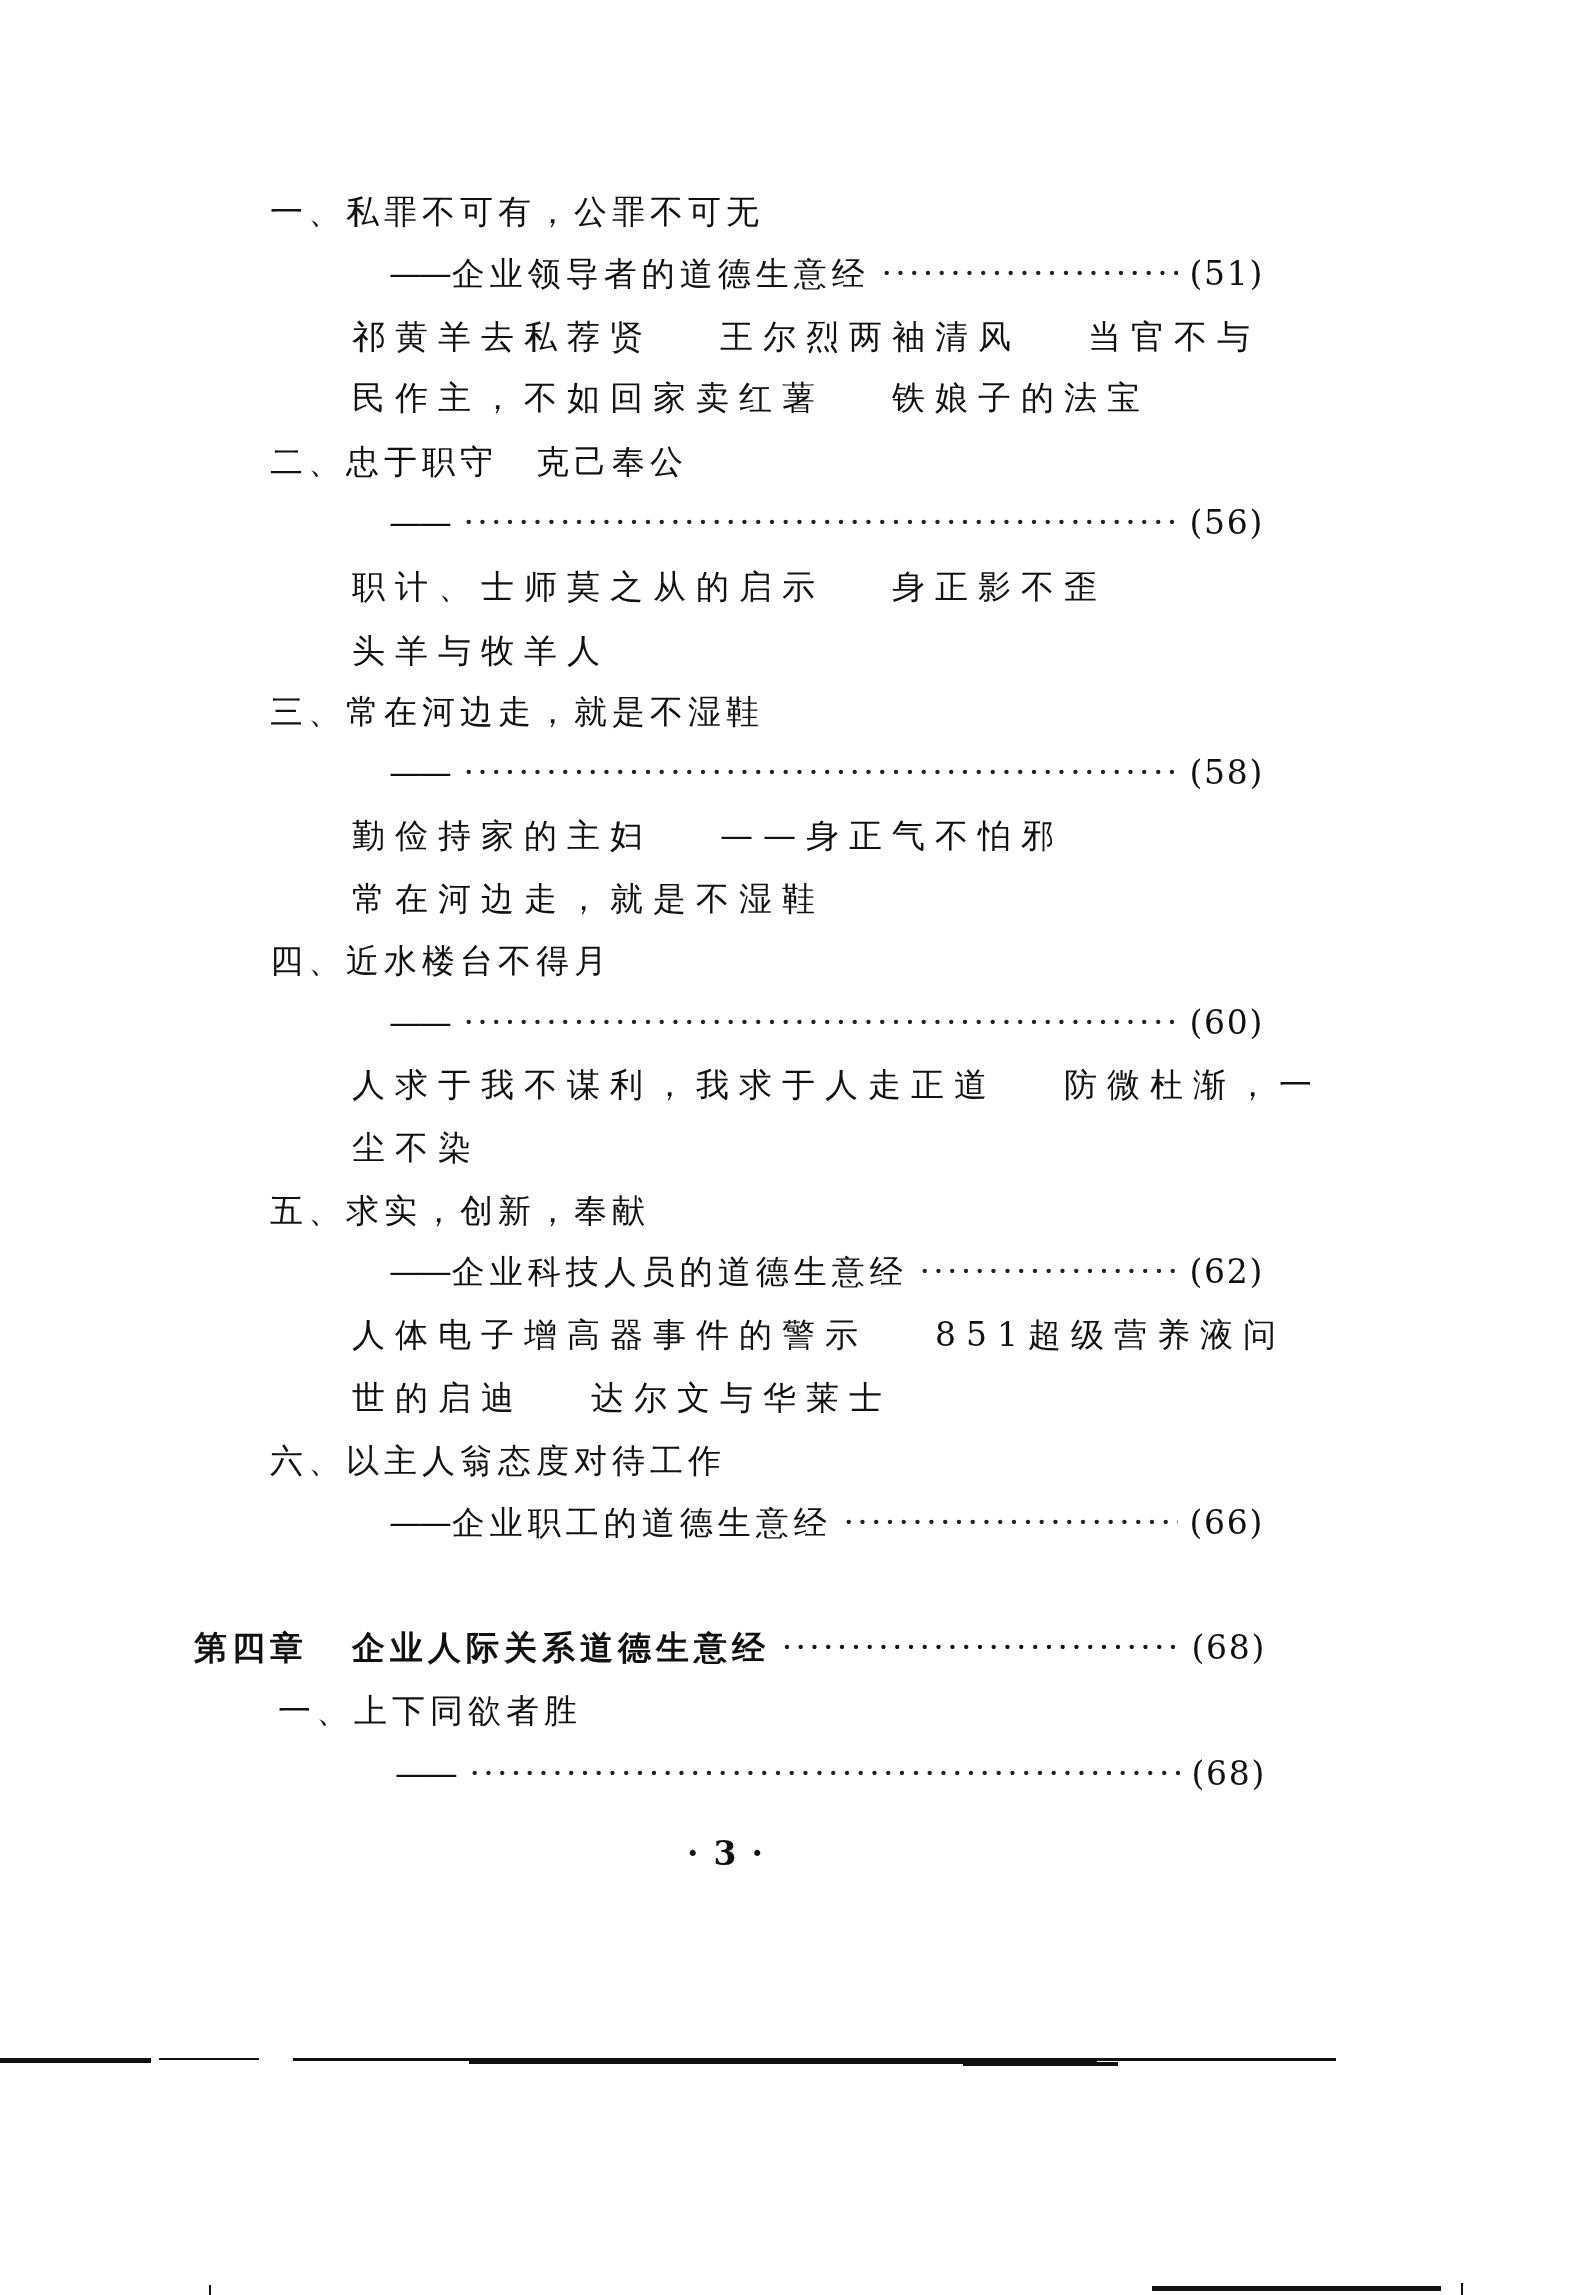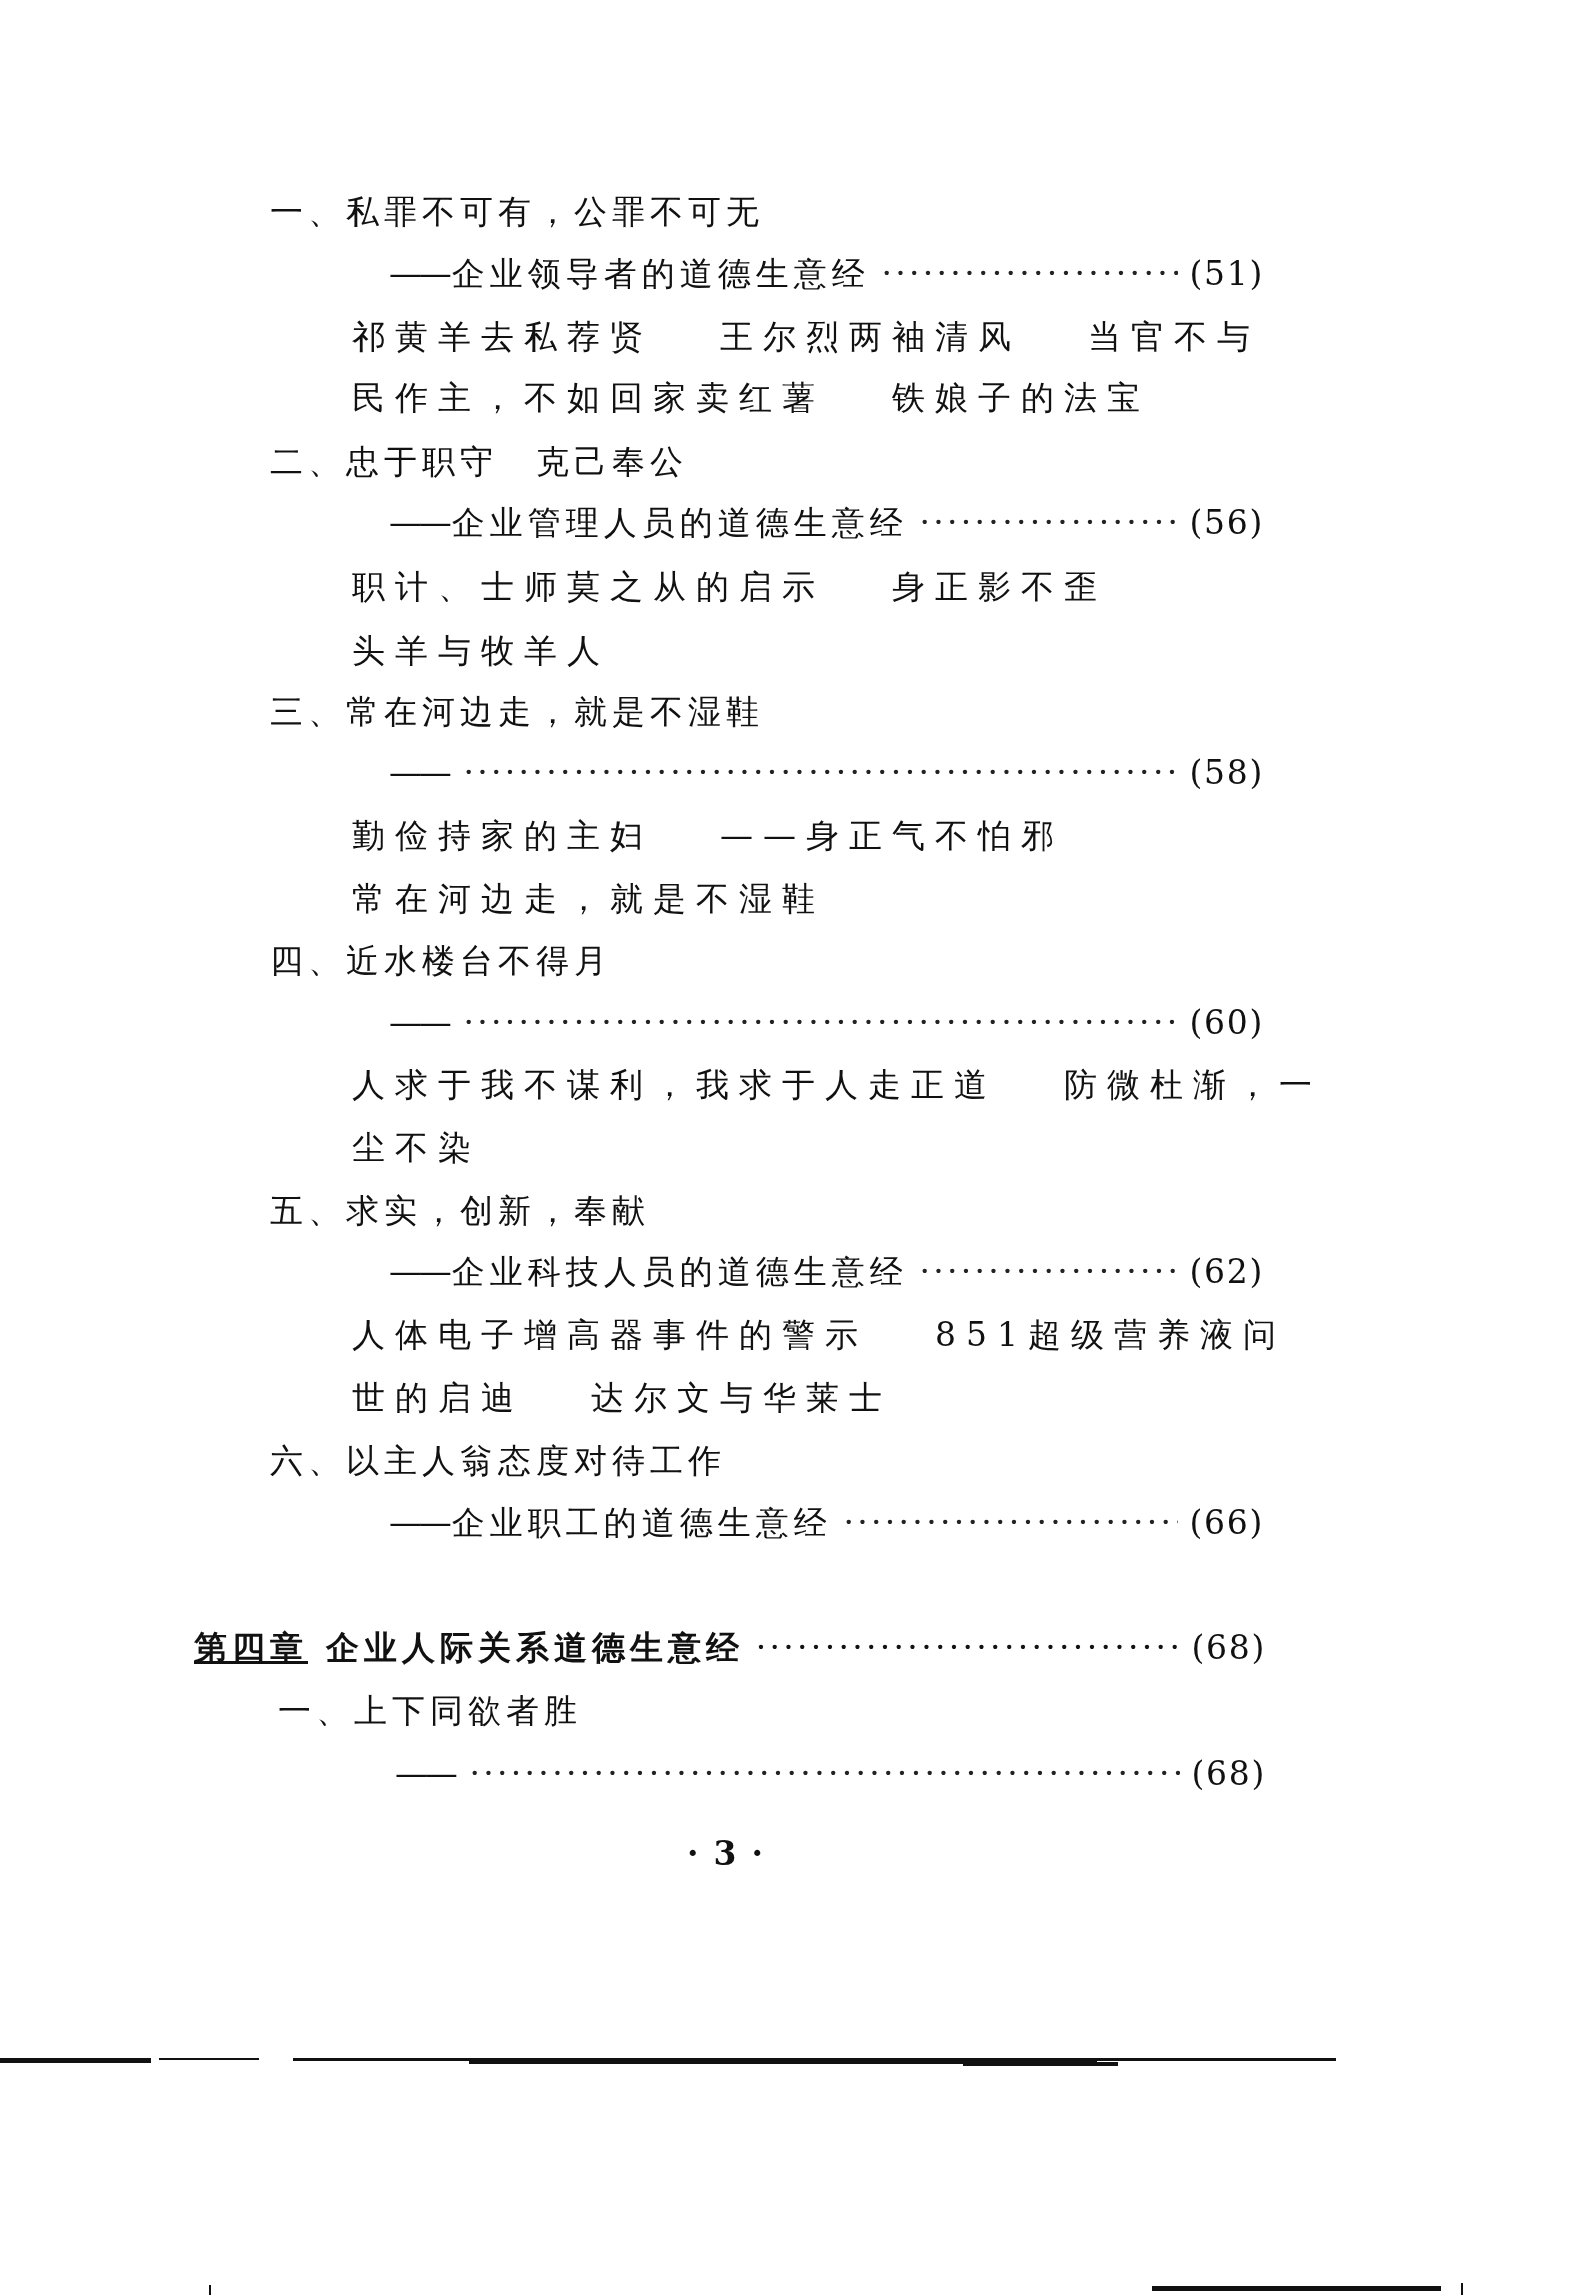--- a/index.html
+++ b/index.html
@@ -8,21 +8,21 @@
   .line { position: absolute; white-space: nowrap; font-size: 33px; line-height: 42px; letter-spacing: 5px; }
   .heading { left: 264px; margin-left: 6px; }
   .sub { left: 389px; width: 875px; display: flex; align-items: baseline; }
   .sub .dash { letter-spacing: -3.3px; margin-right: 3.3px; }
   .sub .title { flex: 0 0 auto; font-family: Liberation Mono, monospace; }
   .sub .leader { flex: 1 1 auto; overflow: hidden; margin: 0 11.7px; letter-spacing: 3.3px; color: #222; }
   .sub .page { flex: 0 0 auto; letter-spacing: 1.7px; }
   .desc { left: 352px; letter-spacing: 10px; }
   .desc .gap { display: inline-block; width: 67px; }
   .chapter { left: 194px; width: 1072px; display: flex; align-items: baseline; font-weight: bold; }
-  .chapter .num { margin-right: 18px; text-decoration: underline; }
+  .chapter .num { margin-right: 44px; }
   .chapter .leader { flex: 1 1 auto; overflow: hidden; margin: 0 11.7px; font-weight: normal; letter-spacing: 3.3px; }
   .chapter .page { font-weight: normal; letter-spacing: 1.7px; }
   .folio { position: absolute; top: 1834px; left: 687px; font-size: 33px; font-weight: bold; letter-spacing: 15px; }
   .rule { position: absolute; top: 2058px; height: 3.3px; background: #111; }
   .mark { position: absolute; background: #111; }
 </style>
 </head>
 <body>
 
 <div class="line heading" style="top:191px">一、私罪不可有，公罪不可无</div>
@@ -35,21 +35,20 @@
 <div class="line desc" style="top:316px">
   <span>祁黄羊去私荐贤</span><span class="gap"></span><span>王尔烈两袖清风</span><span class="gap"></span><span>当官不与</span>
 </div>
 <div class="line desc" style="top:377px">
   <span>民作主，不如回家卖红薯</span><span class="gap"></span><span>铁娘子的法宝</span>
 </div>
 
 <div class="line heading" style="top:441px">二、忠于职守　克己奉公</div>
 <div class="line sub" style="top:502px">
   <span class="dash">——</span>
-  <span class="title">企业管理人员的道德生意经</span>
   <span class="leader">·························································</span>
   <span class="page">(56)</span>
 </div>
 <div class="line desc" style="top:566px">
   <span>职计、士师莫之从的启示</span><span class="gap"></span><span>身正影不歪</span>
 </div>
 <div class="line desc" style="top:630px">
   <span>头羊与牧羊人</span>
 </div>
 

